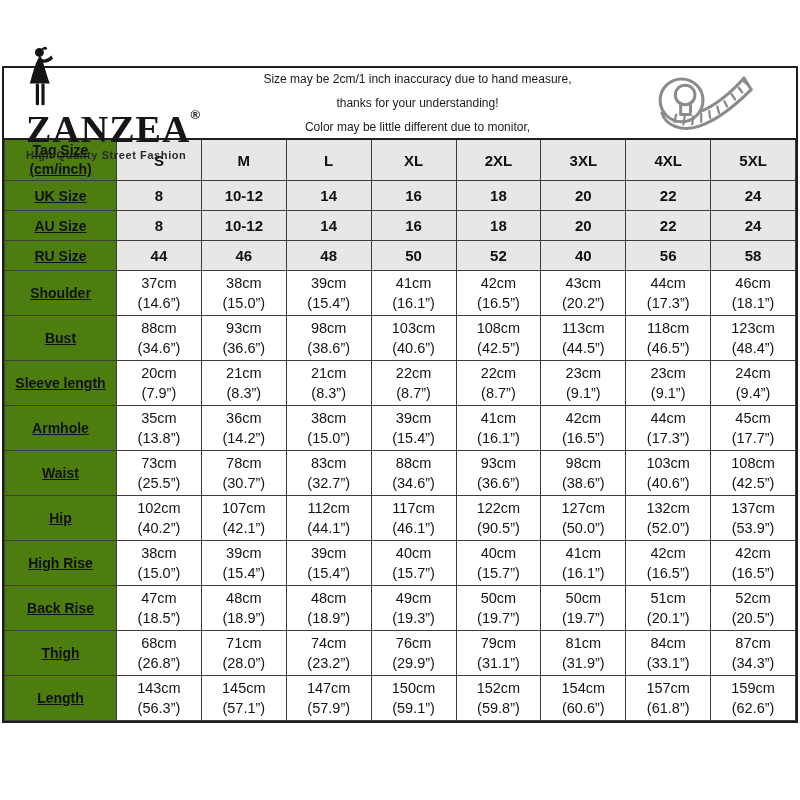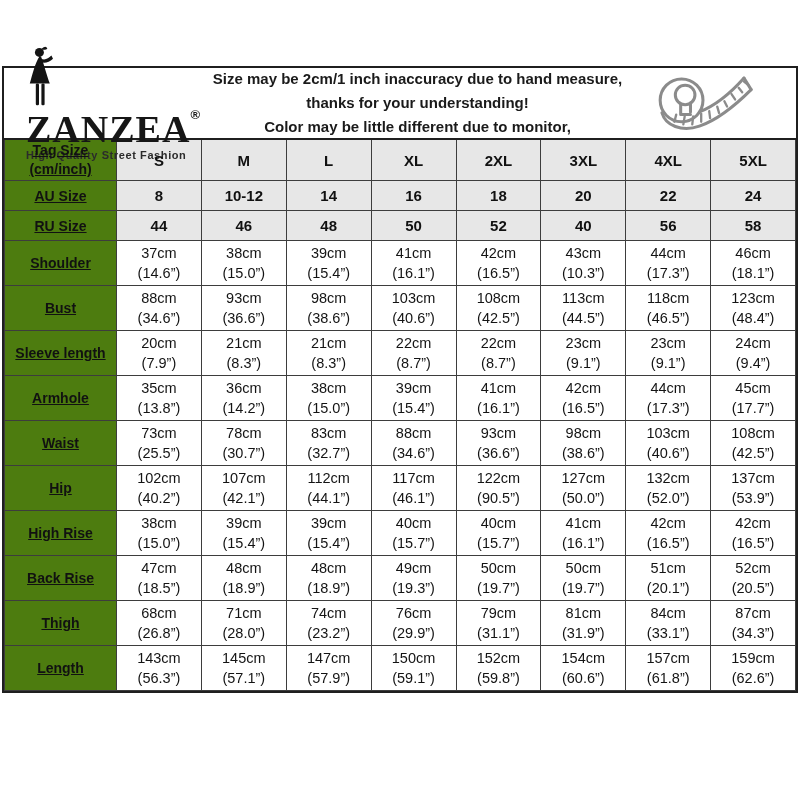--- a/index.html
+++ b/index.html
@@ -16,21 +16,21 @@
   .hdr{display:flex;align-items:center;height:70px;}
   .logo{width:205px;display:flex;align-items:flex-start;padding-left:20px;box-sizing:border-box;flex-direction:column;}
   .logo-fig{width:34px;height:64px;flex:0 0 auto;}
   .logo-txt{margin-left:2px;line-height:1;}
   .brand{
     font-family:"Liberation Serif", serif;font-weight:700;font-size:38px;
     letter-spacing:1px;color:#161616;white-space:nowrap;
   }
   .reg{font-size:13px;vertical-align:top;position:relative;top:-2px;font-family:"Liberation Sans",sans-serif;}
   .tagline{font-size:11px;font-weight:700;letter-spacing:.6px;color:#2b2b2b;margin-top:2px;}
-  .notice{flex:1;text-align:center;font-size:15px;font-weight:700;line-height:24px;color:#1a1a1a;}
+  .notice{flex:1;text-align:center;font-size:12px;font-weight:400;line-height:24px;color:#1a1a1a;}
   .tapewrap{width:170px;display:flex;justify-content:center;align-items:center;}
   
   table{border-collapse:collapse;table-layout:fixed;width:792px;border-top:2px solid #1f1f1f;}
   th,td{border:1px solid #3d3d3d;text-align:center;vertical-align:middle;padding:0;overflow:hidden;}
   th{background:#4d7c0f;font-weight:700;font-size:14px;text-decoration:underline;}
   tr.size-row td{background:#e7e7e7;font-weight:700;font-size:15px;height:29px;}
   tr.tag-row td{height:40px;}
   tr.tag-row th div{line-height:19px;}
   tr.size-row th{height:29px;}
   tr.measure-row td{background:#ffffff;font-size:14.5px;font-weight:400;height:44px;line-height:20px;color:#141414;}
@@ -115,20 +115,33 @@
           <td>M</td>
           <td>L</td>
           <td>XL</td>
           <td>2XL</td>
           <td>3XL</td>
           <td>4XL</td>
           <td>5XL</td>
         </tr>
         <tr class="size-row">
           <th>
+            <div>UK Size</div>
+          </th>
+          <td>8</td>
+          <td>10-12</td>
+          <td>14</td>
+          <td>16</td>
+          <td>18</td>
+          <td>20</td>
+          <td>22</td>
+          <td>24</td>
+        </tr>
+        <tr class="size-row">
+          <th>
             <div>AU Size</div>
           </th>
           <td>8</td>
           <td>10-12</td>
           <td>14</td>
           <td>16</td>
           <td>18</td>
           <td>20</td>
           <td>22</td>
           <td>24</td>
@@ -163,21 +176,21 @@
           <td>
             <div>41cm</div>
             <div>(16.1”)</div>
           </td>
           <td>
             <div>42cm</div>
             <div>(16.5”)</div>
           </td>
           <td>
             <div>43cm</div>
-            <div>(10.3”)</div>
+            <div>(20.2”)</div>
           </td>
           <td>
             <div>44cm</div>
             <div>(17.3”)</div>
           </td>
           <td>
             <div>46cm</div>
             <div>(18.1”)</div>
           </td>
         </tr>

